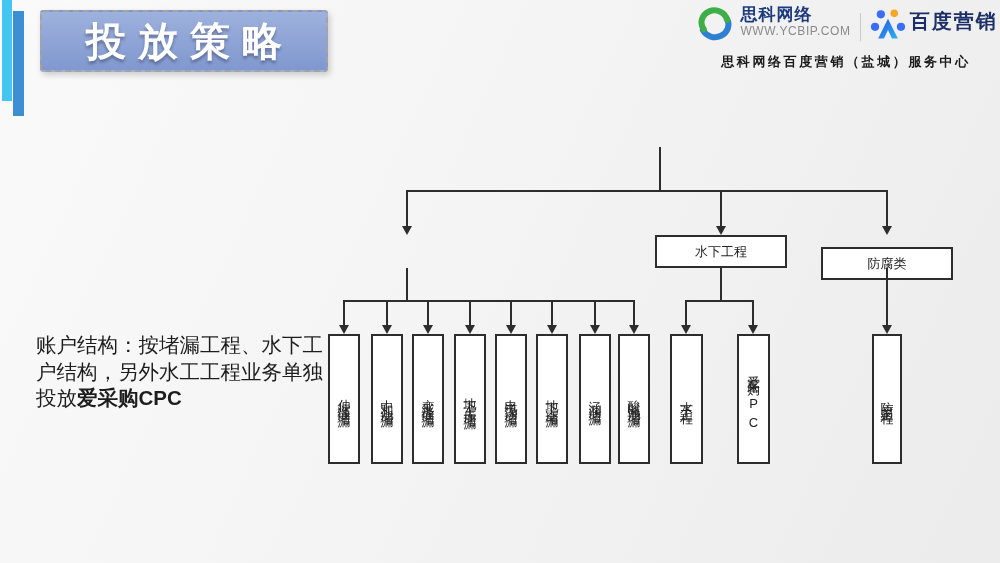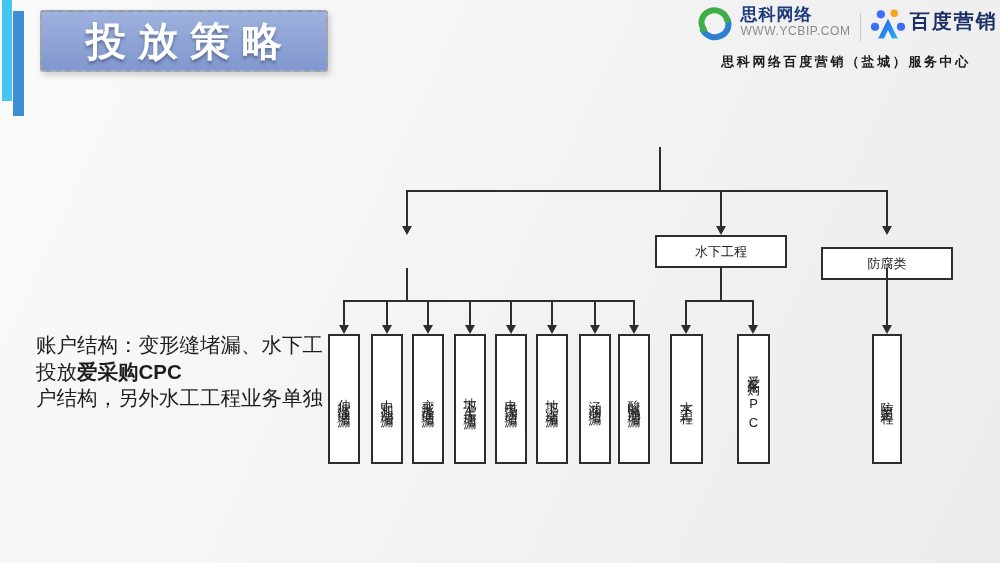--- a/index.html
+++ b/index.html
@@ -97,23 +97,23 @@
           </svg>
         </span>
         <span class="baidu-name">百度营销</span>
       </div>
     </div>
     <div class="tagline">思科网络百度营销（盐城）服务中心</div>
   </div>
 
 
   <div id="account" class="textblock">
-      <div class="tline"><span>账户结构：变形缝堵漏、水下工</span></div>
+      <div class="tline"><span>账户结构：按堵漏工程、水下工</span></div>
+      <div class="tline"><span>户结构，另外水工工程业务单独</span></div>
       <div class="tline"><span>投放</span><span class="seg-bold">爱采购CPC</span></div>
-      <div class="tline"><span>户结构，另外水工工程业务单独</span></div>
     </div>
 
 
   <div class="vline" style="left:659px;top:147px;height:44px;"></div>
   <div class="hline" style="left:406px;top:190px;width:482px;"></div>
   <div class="vline" style="left:406px;top:190px;height:37px;"></div>
   <div class="vline" style="left:720px;top:190px;height:37px;"></div>
   <div class="vline" style="left:886px;top:190px;height:37px;"></div>
   <div class="arrow" style="left:402px;top:226px;"></div>
   <div class="arrow" style="left:716px;top:226px;"></div>

